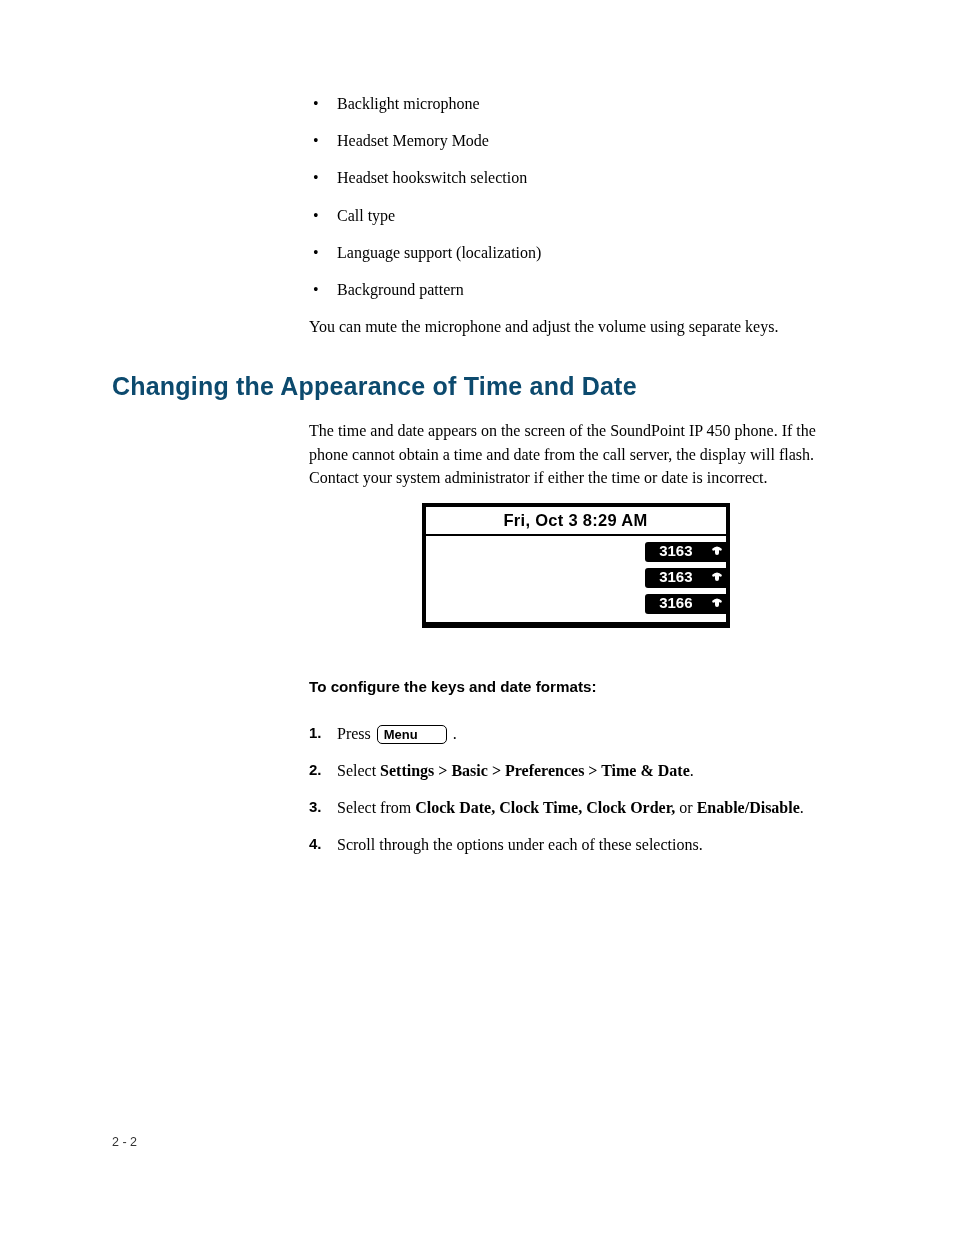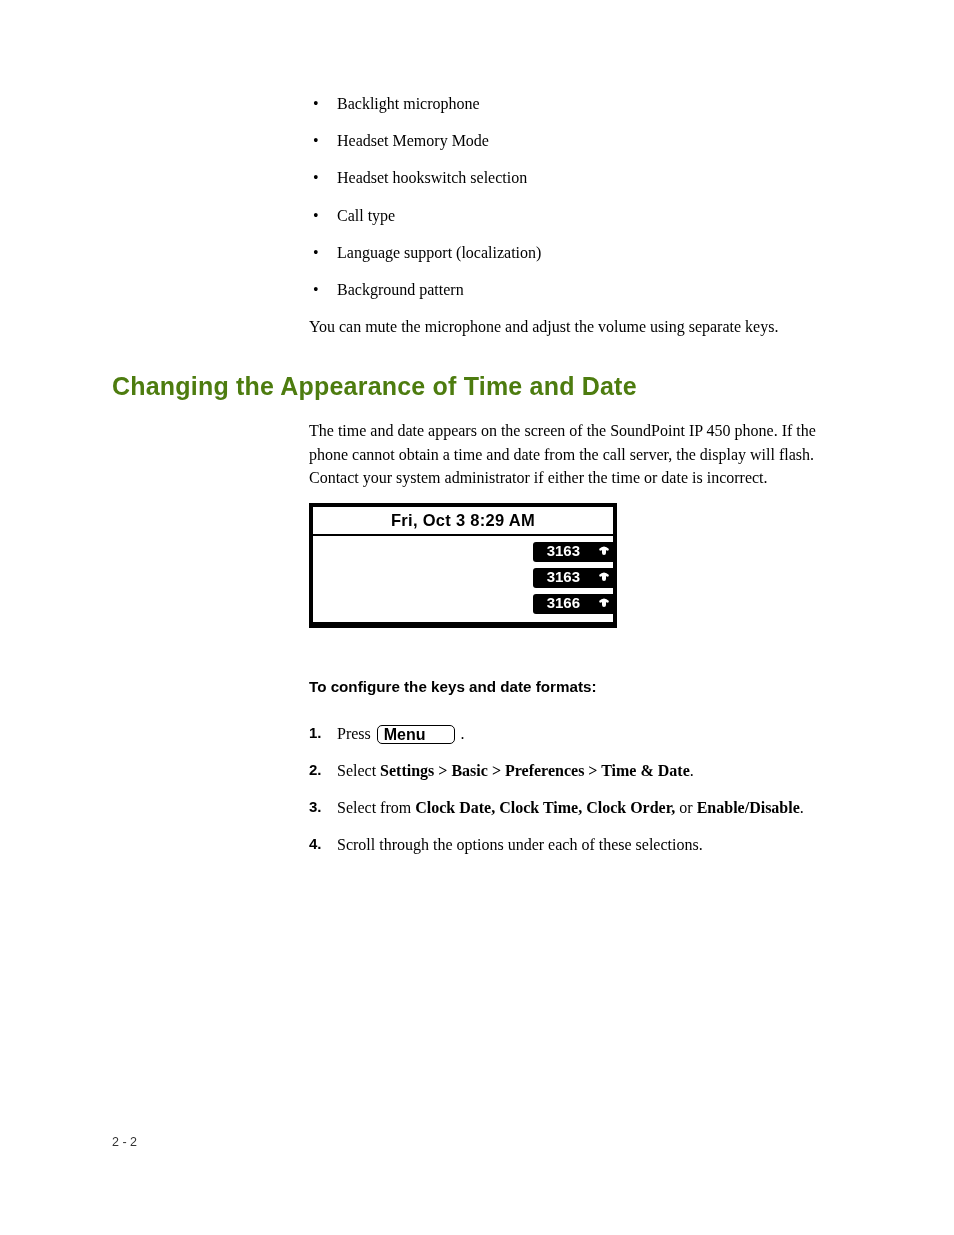--- a/index.html
+++ b/index.html
@@ -44,21 +44,21 @@
     content: "•";
     position: absolute;
     left: 4px;
     top: 0;
     font-size: 16px;
   }
   h2.section-heading {
     font-family: Futura, "Trebuchet MS", Arial, sans-serif;
     font-weight: 700;
     font-size: 25px;
-    color: #4d7c0f;
+    color: #0c4a6e;
     margin: 34px 0 18px 0;
     letter-spacing: 0.2px;
   }
   .procedure-heading {
     font-family: Futura, "Trebuchet MS", Arial, sans-serif;
     font-weight: 700;
     font-size: 15.2px;
     margin: 48px 0 24px 0;
   }
   ol.steps {
@@ -84,31 +84,31 @@
   }
   .strong { font-weight: 700; }
   .menu-key {
     display: inline-block;
     vertical-align: middle;
     border: 1.5px solid #000;
     border-radius: 5px;
     padding: 1px 28px 1px 6px;
     font-family: "Arial Narrow", Arial, sans-serif;
     font-weight: 700;
-    font-size: 16px;
+    font-size: 13px;
     line-height: 15px;
     margin: 0 2px;
     position: relative;
     top: -1px;
   }
 
   
   .phone-wrap {
     display: flex;
-    justify-content: flex-start;
+    justify-content: center;
     margin: 14px 0 10px 0;
   }
   .phone-screen {
     width: 300px;
     border: 4px solid #000;
     background: #fff;
     font-family: "Arial Narrow", Arial, sans-serif;
   }
   .ps-title {
     text-align: center;

